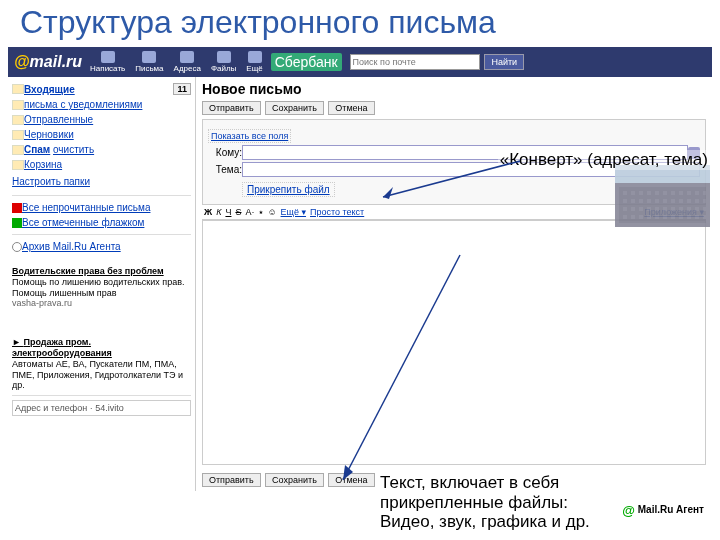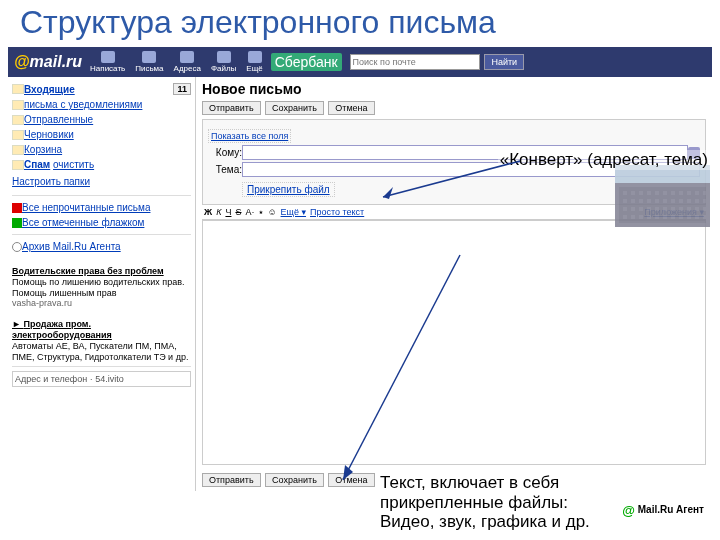--- a/index.html
+++ b/index.html
@@ -101,46 +101,46 @@
           <a>письма с уведомлениями</a>
         </div>
       <div class="folder">
           <span class="fic"></span>
           <a>Отправленные</a>
         </div>
       <div class="folder">
           <span class="fic"></span>
           <a>Черновики</a>
         </div>
+      <div class="folder"><span class="fic"></span><b><a>Спам</a></b>&nbsp;<a style="font-weight:normal">очистить</a></div>
       <div class="folder">
           <span class="fic"></span>
           <a>Корзина</a>
         </div>
-      <div class="folder"><span class="fic"></span><b><a>Спам</a></b>&nbsp;<a style="font-weight:normal">очистить</a></div>
       <div style="padding:4px 0"><a style="color:#003cb9;text-decoration:underline">Настроить папки</a></div>
       <hr class="sep">
       <div class="folder">
           <span class="flag r"></span>
           <a>Все непрочитанные письма</a>
         </div>
       <div class="folder">
           <span class="flag g"></span>
           <a>Все отмеченные флажком</a>
         </div>
       <hr class="sep">
       <div class="folder">
           <span style="width:10px;height:10px;border:1px solid #888;border-radius:50%"></span>
           <a>Архив Mail.Ru Агента</a>
         </div>
       <div class="ad">
         <a class="adtitle">Водительские права без проблем</a>
         <div>Помощь по лишению водительских прав. Помощь лишенным прав</div>
         <div style="color:#666">vasha-prava.ru</div>
-        <a class="adtitle" style="margin-top:10px">► <span>Продажа пром. электрооборудования</span></a>
-        <div>Автоматы АЕ, ВА, Пускатели ПМ, ПМА, ПМЕ, Структура, Гидротолкатели ТЭ и др.</div>
+        <a class="adtitle" style="margin-top:28px">► <span>Продажа пром. электрооборудования</span></a>
+        <div>Автоматы АЕ, ВА, Пускатели ПМ, ПМА, ПМЕ, Приложения, Гидротолкатели ТЭ и др.</div>
       </div>
       <hr class="sep">
       <div style="font-size:9px;color:#555;border:1px solid #ccc;padding:2px;text-align:left">Адрес и телефон · 54.ivito</div>
     </div>
 
     <div class="content">
       <div class="page-head">Новое письмо</div>
       <div class="btns">
         <button>Отправить</button>
         <button>Сохранить</button>

